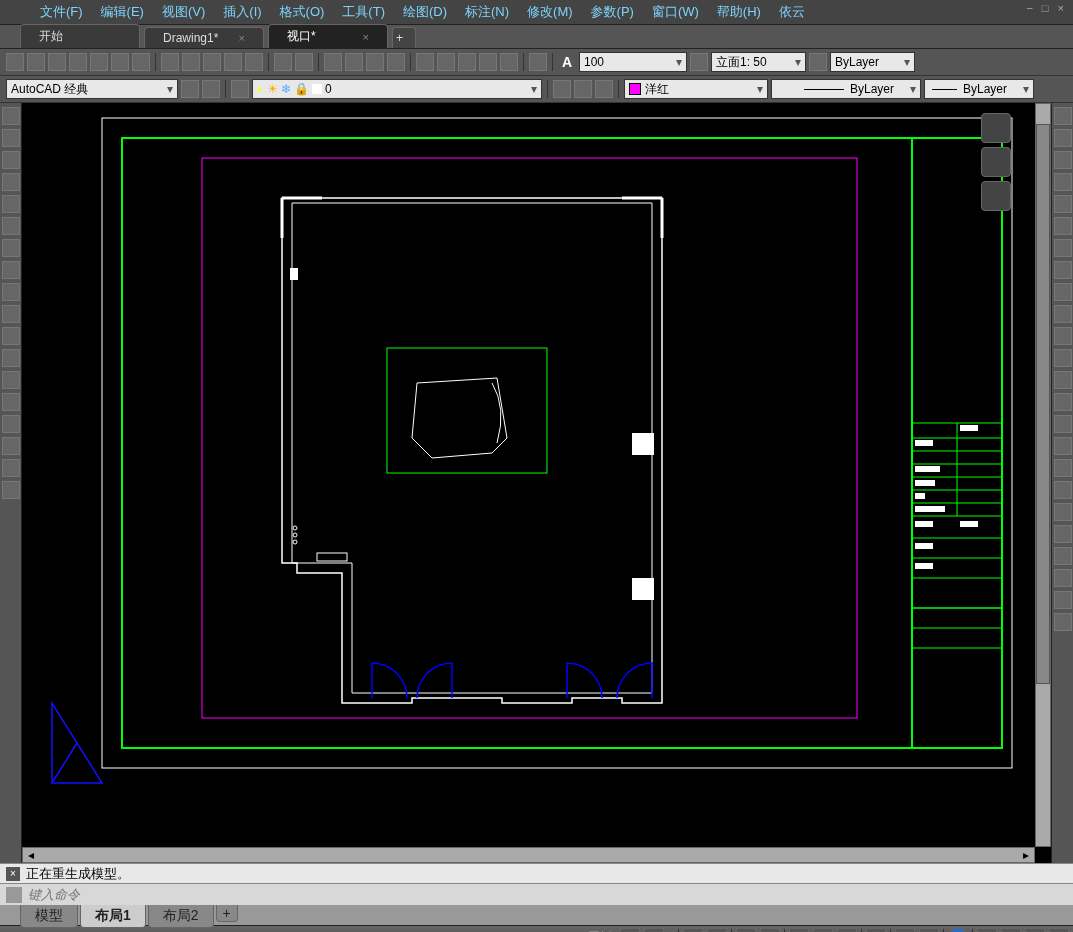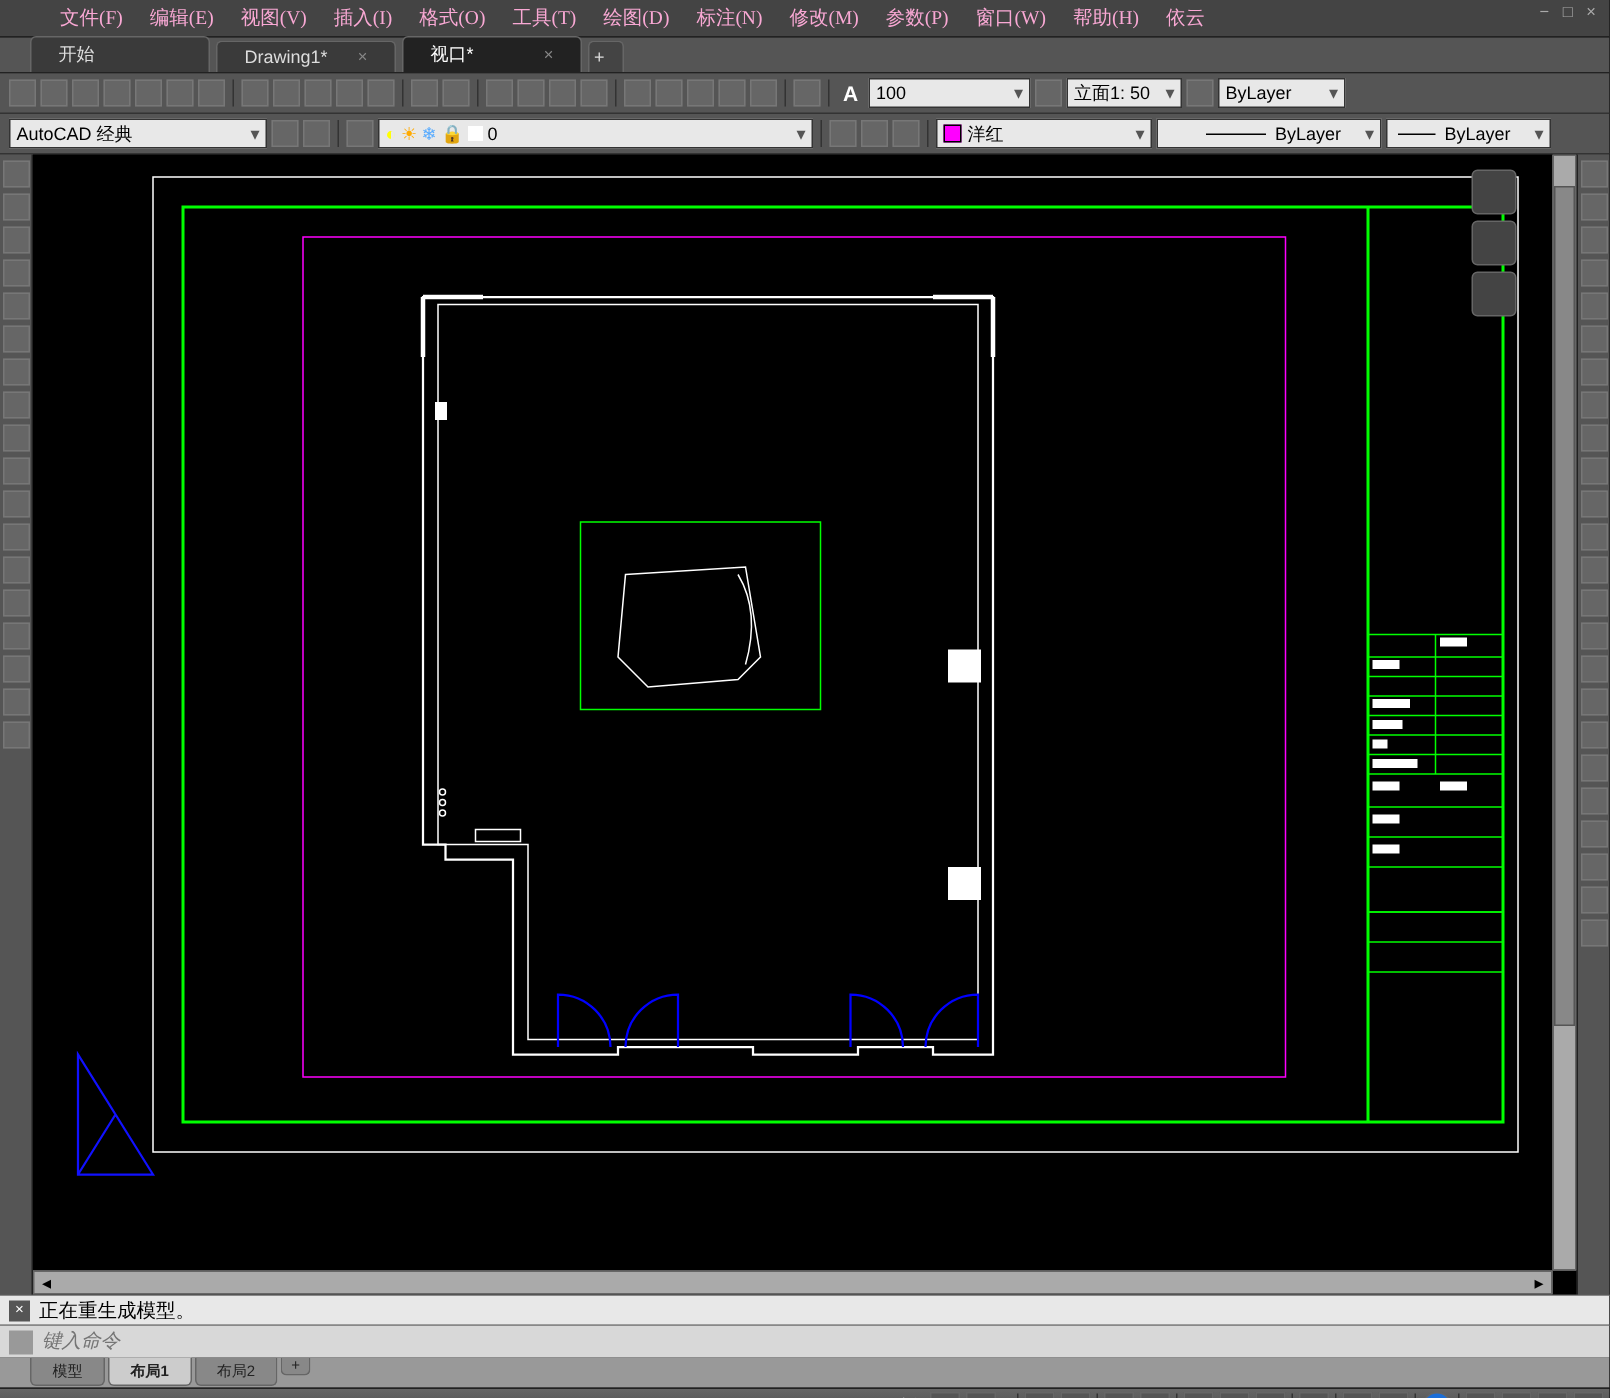--- a/index.html
+++ b/index.html
@@ -1,18 +1,18 @@
 <!DOCTYPE html>
 <html><head>
 <meta charset="utf-8">
 <style>
 * { margin:0; padding:0; box-sizing:border-box; font-family:"Microsoft YaHei",Arial,sans-serif; }
 body { background:#333; color:#ccc; width:1073px; height:932px; overflow:hidden; font-size:12px; }
 .menubar { background:#444; height:25px; display:flex; align-items:center; padding:0 40px; gap:18px; border-bottom:1px solid #222; position:relative; }
-.menubar .item { color:#f9a8d4; font-size:13px; cursor:pointer;font-family:Liberation Serif, serif; }
+.menubar .item { color:#7dd3fc; font-size:13px; cursor:pointer; }
 .menubar .wctl { position:absolute; right:6px; top:2px; color:#aaa; font-size:11px; letter-spacing:3px; }
 .tabbar { background:#555; height:24px; display:flex; align-items:flex-end; padding-left:20px; gap:4px; border-bottom:1px solid #222; }
 .tab { background:#3a3a3a; color:#ddd; padding:3px 18px; font-size:12px; border:1px solid #666; border-bottom:none; border-radius:4px 4px 0 0; position:relative; cursor:pointer; min-width:120px; display:flex; justify-content:space-between; align-items:center; }
 .tab.active { background:#222; color:#fff; }
 .tab .x { color:#888; font-size:11px; margin-left:10px; }
 .tab.add { min-width:24px; width:24px; padding:3px; text-align:center; background:#444; }
 .toolbar-row { background:#555; height:27px; display:flex; align-items:center; padding:0 6px; gap:3px; border-bottom:1px solid #333; }
 .tbtn { width:18px; height:18px; background:#666; border:1px solid #777; cursor:pointer; display:inline-block; }
 .tsep { width:1px; height:18px; background:#333; margin:0 2px; }
 .t-drop { background:#e8e8e8; color:#000; border:1px solid #333; height:20px; padding:0 20px 0 4px; font-size:12px; position:relative; display:flex; align-items:center; }
@@ -24,23 +24,23 @@
 .side-tool .s { width:18px; height:18px; background:#666; border:1px solid #777; cursor:pointer; }
 .canvas-wrap { flex:1; position:relative; background:#000; overflow:hidden; }
 .scrollbar-v { position:absolute; right:0; top:0; bottom:16px; width:16px; background:#aaa; border:1px solid #666; }
 .scrollbar-v .thumb { background:#888; height:560px; margin-top:20px; border:1px solid #555; }
 .scrollbar-h { position:absolute; left:0; right:16px; bottom:0; height:16px; background:#aaa; border:1px solid #666; display:flex; align-items:center; }
 .scrollbar-h .arrow { width:16px; text-align:center; color:#000; }
 .msgline { background:#e8e8e8; color:#000; height:20px; padding:2px 6px; font-size:13px; border-top:1px solid #888; display:flex; align-items:center; }
 .msgline .close { width:14px; height:14px; background:#555; color:#fff; text-align:center; line-height:14px; font-size:10px; margin-right:6px; cursor:pointer; }
 .cmdline { background:#d8d8d8; height:22px; padding:2px 6px; display:flex; align-items:center; border-top:1px solid #888; }
 .cmdline .icon { width:16px; height:16px; background:#999; margin-right:6px; }
-.cmdline input { flex:1; background:transparent; border:none; font-style:italic; color:#666; font-size:13px; outline:none;font-family:Liberation Mono, monospace; }
+.cmdline input { flex:1; background:transparent; border:none; font-style:italic; color:#666; font-size:13px; outline:none; }
 .btabbar { background:#999; height:20px; display:flex; align-items:flex-start; padding-left:20px; gap:2px; }
-.btab { background:#888; color:#222; padding:2px 14px; font-size:10px; border:1px solid #666; border-top:none; border-radius:0 0 4px 4px; cursor:pointer; }
+.btab { background:#888; color:#222; padding:2px 14px; font-size:14px; border:1px solid #666; border-top:none; border-radius:0 0 4px 4px; cursor:pointer; }
 .btab.active { background:#ccc; font-weight:bold; }
 .btab.small { padding:0 6px; }
 .statusbar { background:linear-gradient(#666,#444); height:24px; display:flex; align-items:center; padding:0 4px; gap:4px; border-top:1px solid #222; justify-content:flex-end; }
 .statusbar .sbtn { width:20px; height:20px; background:#555; border:1px solid #666; cursor:pointer; }
 .statusbar .label { color:#ddd; font-size:12px; margin-right:4px; }
 .statusbar .sep { width:1px; height:18px; background:#333; }
 .nav-cube { position:absolute; right:30px; top:10px; width:40px; height:100px; }
 .nav-cube .nc { width:30px; height:30px; background:#444; border:1px solid #666; margin-bottom:4px; border-radius:4px; cursor:pointer; }
 svg.dwg { position:absolute; left:0; top:0; }
 .letter-a { color:#fff; font-weight:bold; font-size:14px; width:18px; text-align:center; }
@@ -109,21 +109,21 @@
   <span class="tbtn"></span>
   <span class="tbtn"></span>
   <span class="tsep"></span>
   <span class="tbtn"></span>
   <span class="tsep"></span>
   <span class="letter-a">A</span>
   <span class="t-drop" style="width:108px">
       <span>100</span>
     </span>
   <span class="tbtn"></span>
-  <span class="t-drop" style="width:77px">
+  <span class="t-drop" style="width:95px">
       <span>立面1: 50</span>
     </span>
   <span class="tbtn"></span>
   <span class="t-drop" style="width:85px">
       <span>ByLayer</span>
     </span>
 </div>
 
 <div class="toolbar-row">
   <span class="t-drop" style="width:172px">

